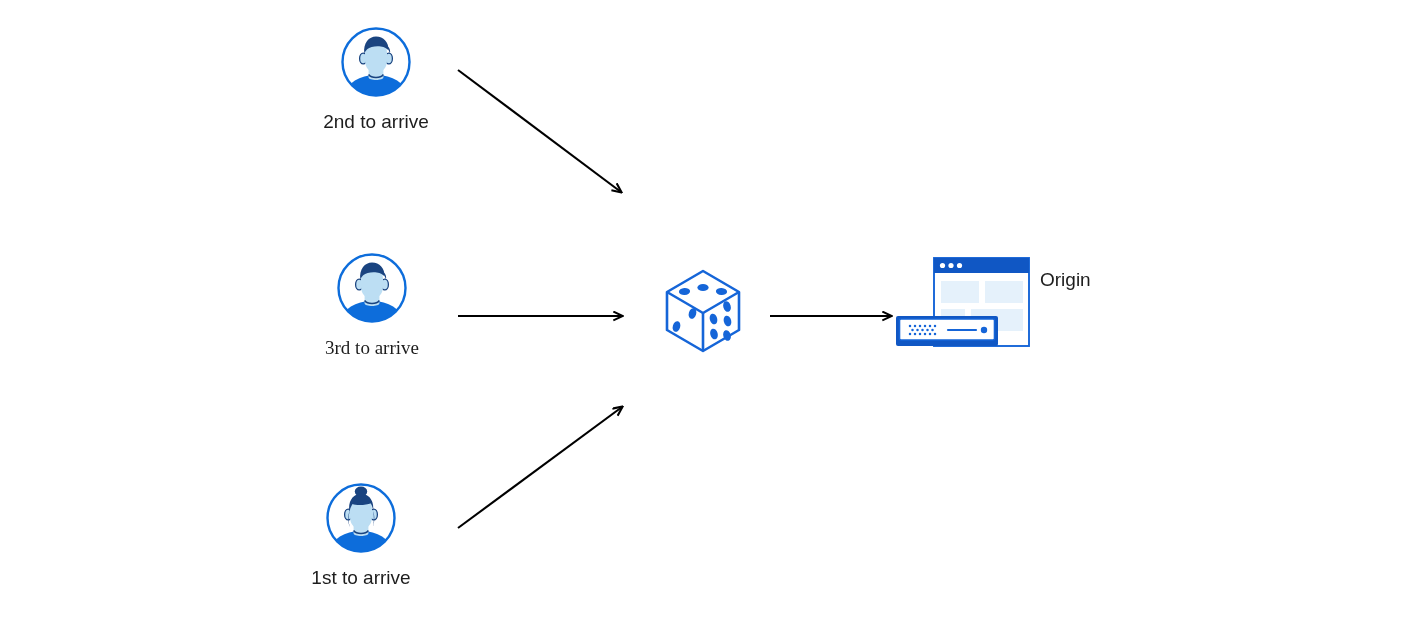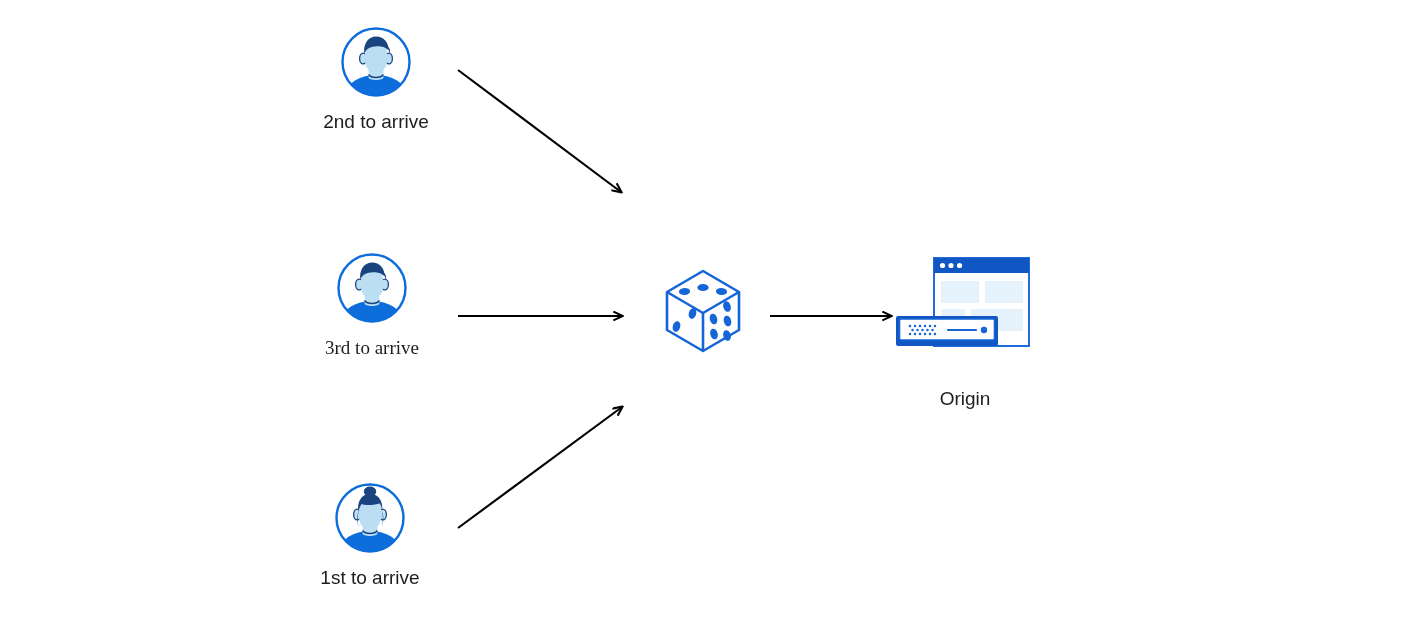--- a/index.html
+++ b/index.html
@@ -143,21 +143,21 @@
           <ellipse cx="48.8" cy="32.5" rx="3.6" ry="5.4" fill="#bcdef3" stroke="#1a4480" stroke-width="1.3"></ellipse>
           <path d="M25 27 C25 17.5 30.5 13 36 13 C41.5 13 47 17.5 47 27 L47 34.5 C47 42.5 42 46.5 36 46.5 C30 46.5 25 42.5 25 34.5 Z" fill="#bcdef3"></path>
           <path d="M24.3 27.5 C23 17 29 10.5 36 10.5 C43.6 10.5 48.9 16.3 48.5 24.3 C47.2 22.6 44.6 21 40.8 20.4 C36.4 19.7 30 20.4 27.2 23.2 C25.9 24.5 25 26 24.3 27.5 Z" fill="#1a4480"></path>
           <path d="M46.8 19.5 C49.6 21.4 50.6 24.5 50 27.5 C49.2 25.2 48 22.3 46.2 20.8 Z" fill="#1a4480"></path>
         </g>
       </svg>
     </div>
     <div class="node-label avatar-label">3rd to arrive</div>
   </div>
 
-  <div class="node" style="left:295px; top:482px; width:150px;">
+  <div class="node" style="left:286px; top:482px; width:150px;">
     <div class="avatar">
       <svg viewBox="0 0 72 72" width="72" height="72" xmlns="http://www.w3.org/2000/svg">
         <defs>
           <clipPath id="clipBot">
               <circle cx="36" cy="36" r="33.5"></circle>
             </clipPath>
         </defs>
         <circle cx="36" cy="36" r="33.5" fill="#ffffff" stroke="#0d6ddb" stroke-width="2.4"></circle>
         <g clip-path="url(#clipBot)">
           <path d="M3 72 C6 57.5 18.5 49 36 49 C53.5 49 66 57.5 69 72 Z" fill="#0d6ddb"></path>
@@ -201,21 +201,21 @@
         <ellipse cx="64" cy="38.5" rx="3.7" ry="5.4" transform="rotate(-16 64 38.5)"></ellipse>
         <ellipse cx="50.5" cy="51" rx="3.7" ry="5.4" transform="rotate(-16 50.5 51)"></ellipse>
         <ellipse cx="64.5" cy="53" rx="3.7" ry="5.4" transform="rotate(-16 64.5 53)"></ellipse>
         <ellipse cx="51" cy="66" rx="3.7" ry="5.4" transform="rotate(-16 51 66)"></ellipse>
         <ellipse cx="64" cy="67.5" rx="3.7" ry="5.4" transform="rotate(-16 64 67.5)"></ellipse>
       </g>
     </svg>
   </div>
 
   <div class="origin-wrap" style="left:890px; top:254px; width:150px;">
-    <div style="display:flex; flex-direction:column; ">
+    <div style="display:flex; ">
       <div>
         <svg viewBox="0 0 150 115" width="150" height="115" xmlns="http://www.w3.org/2000/svg">
 
           <g>
             <rect x="44" y="4" width="95" height="88" fill="#ffffff" stroke="#1565d8" stroke-width="1.9"></rect>
             <rect x="44" y="4" width="95" height="15" fill="#1057c4"></rect>
             <circle cx="52.5" cy="11.5" r="2.6" fill="#ffffff"></circle>
             <circle cx="61" cy="11.5" r="2.6" fill="#ffffff"></circle>
             <circle cx="69.5" cy="11.5" r="2.6" fill="#ffffff"></circle>
 

